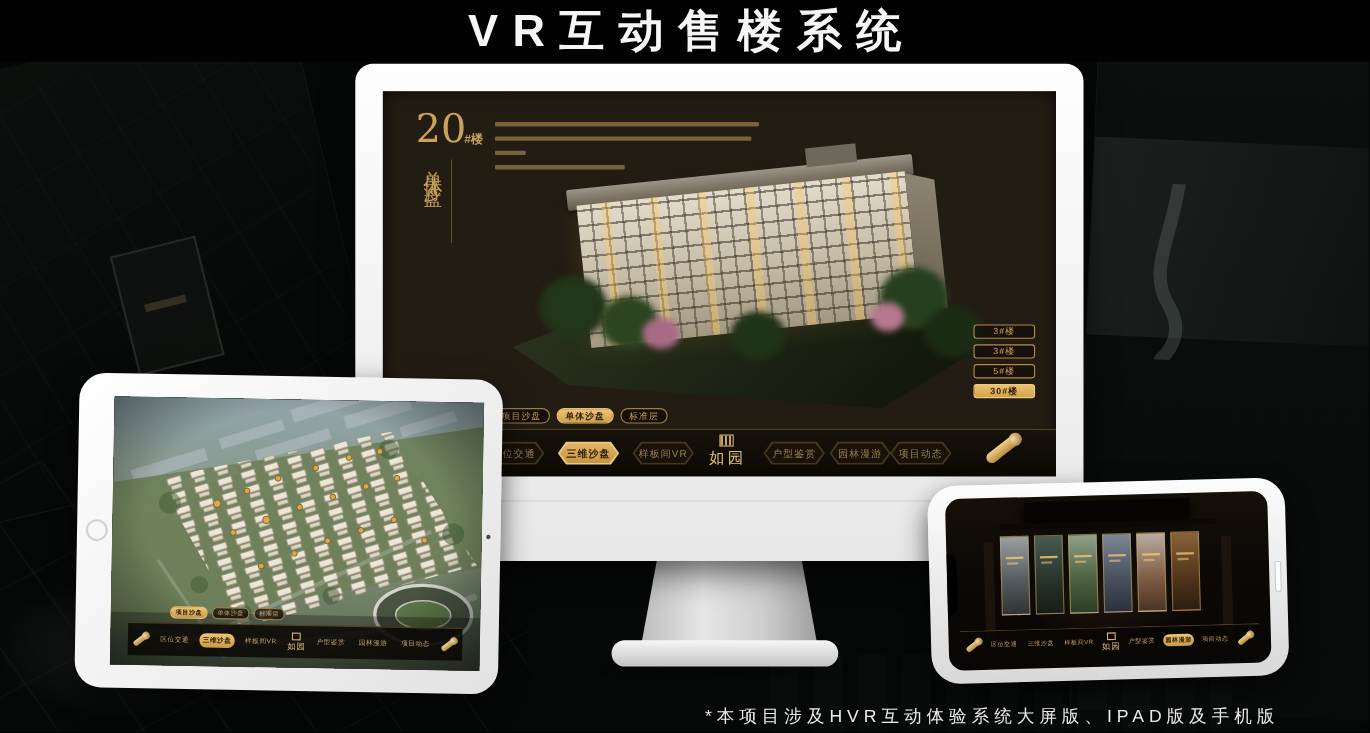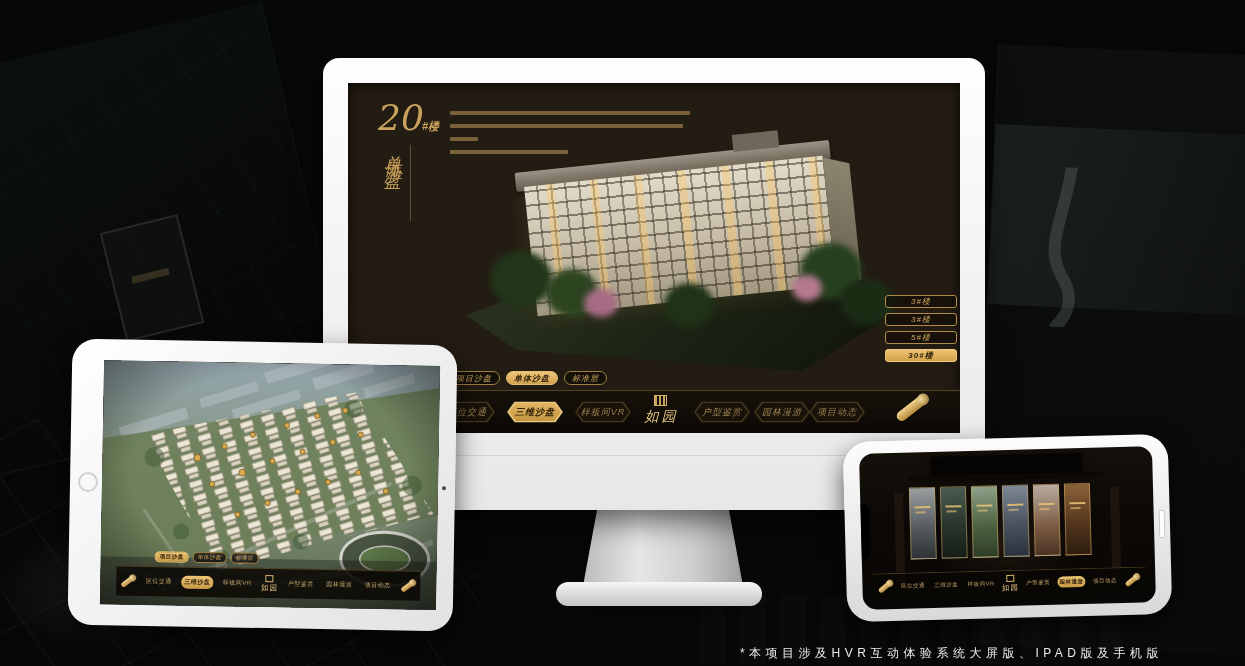--- a/index.html
+++ b/index.html
@@ -31,21 +31,21 @@
     background:repeating-linear-gradient(90deg,rgba(90,100,95,.05) 0 26px,transparent 26px 40px);}
 
   
   .banner{position:absolute;left:0;top:0;width:100%;height:56px;background:#020202;
     display:flex;align-items:center;justify-content:center;z-index:5;}
   .banner-title{color:#f6f6f6;font-size:41px;font-weight:bold;letter-spacing:13px;padding-left:13px;}
 
   
   .monitor{position:absolute;left:323px;top:58px;width:662px;height:452px;z-index:2;
     background:linear-gradient(#fefefe,#e7e7e7);border-radius:16px;
-    box-shadow:0 10px 30px rgba(0,0,0,.6);font-style:italic;}
+    box-shadow:0 10px 30px rgba(0,0,0,.6);}
   .monitor-seam{position:absolute;left:2px;right:2px;top:397px;height:1px;background:#d4d4d4;}
   .monitor-screen{position:absolute;left:25px;top:25px;width:612px;height:350px;overflow:hidden;
     background:#231c13;box-shadow:inset 0 0 14px rgba(0,0,0,.8);}
   .stand-neck{position:absolute;left:583px;top:508px;width:160px;height:78px;z-index:1;
     clip-path:polygon(9% 0,91% 0,100% 100%,0 100%);
     background:linear-gradient(90deg,#bcbcbc,#e6e6e6 35%,#cdcdcd 70%,#9f9f9f);}
   .stand-foot{position:absolute;left:556px;top:582px;width:206px;height:24px;border-radius:12px;z-index:1;
     background:linear-gradient(#f6f6f6,#c4c4c4);}
   .stand-shadow{position:absolute;left:540px;top:604px;width:240px;height:12px;z-index:0;
     background:radial-gradient(closest-side,rgba(0,0,0,.5),transparent);filter:blur(2px);}
@@ -85,21 +85,21 @@
   .t1{left:142px;top:168px;width:62px;height:56px;background:#223619;}
   .t2{left:198px;top:186px;width:52px;height:48px;background:#2c4420;}
   .t3{left:316px;top:200px;width:50px;height:44px;background:#1f3318;}
   .t4{left:452px;top:160px;width:62px;height:56px;background:#26401f;}
   .t5{left:492px;top:196px;width:54px;height:46px;background:#1b2c15;}
   .t6{left:236px;top:206px;width:34px;height:28px;background:#a76b85;}
   .t7{left:444px;top:192px;width:30px;height:26px;background:#b4798f;}
 
   
   .m-floorbtns{position:absolute;left:537px;top:212px;}
-  .fb{width:72px;height:13px;margin-bottom:5px;border:1px solid #b28c47;border-radius:3px;
+  .fb{width:56px;height:13px;margin-bottom:5px;border:1px solid #b28c47;border-radius:3px;
     background:rgba(18,13,7,.65);color:#cfa55c;font-size:8px;letter-spacing:1px;
     display:flex;align-items:center;justify-content:center;box-sizing:border-box;}
   .fb.active{background:linear-gradient(#ecc272,#d3a24c);color:#2d1f0b;font-weight:bold;border-color:#f0ca7e;}
 
   
   .m-tabs{position:absolute;left:100px;top:288px;display:flex;gap:6px;}
   .pill{height:14px;padding:0 7px;font-size:8px;letter-spacing:1px;color:#caa35e;
     border:1px solid #9f7f42;border-radius:8px;background:rgba(15,11,6,.72);
     display:flex;align-items:center;box-sizing:border-box;}
   .pill.active{background:linear-gradient(#efc478,#cfa050);color:#33230d;border-color:#e8bd6e;font-weight:bold;}
@@ -181,21 +181,21 @@
   .gc1{background:linear-gradient(#9aa0a0,#565c60 55%,#2e3234);}
   .gc2{background:linear-gradient(#4a5a50,#26322a 60%,#161d18);}
   .gc3{background:linear-gradient(#8fa08a,#4e6342 55%,#2e3d27);}
   .gc4{background:linear-gradient(#7d8894,#49525e 55%,#2b323c);}
   .gc5{background:linear-gradient(#b8aca0,#7c5a42 60%,#4a3324);}
   .gc6{background:linear-gradient(#8a6238,#54371d 55%,#2d1d0e);}
   .p-nav{left:10px;top:120px;width:273px;height:26px;padding:0 5px;box-sizing:border-box;border-radius:2px;}
   .p-nav .mini-item{font-size:5.5px;padding:2px 2px;}
 
   
-  .footnote{position:absolute;right:82px;bottom:4px;color:#ebebe8;font-size:12px;
+  .footnote{position:absolute;right:82px;bottom:4px;color:#ebebe8;font-size:16px;
     letter-spacing:4.5px;z-index:5;}
 </style>
 </head>
 <body>
 
 <div class="stage">
 
   <div class="bg-panel bg-left"></div>
   <div class="bg-panel bg-left-lines"></div>
   <div class="bg-panel bg-cert">
@@ -204,20 +204,23 @@
   <div class="bg-panel bg-right">
     <div class="bg-river-band"></div>
     <svg class="bg-river" viewBox="0 0 180 160">
       <path d="M60,0 C55,50 35,80 55,110 C70,132 60,150 50,160" fill="none" stroke="rgba(185,195,195,.22)" stroke-width="12" stroke-linecap="round"></path>
     </svg>
   </div>
   <div class="bg-panel bg-roads"></div>
   <div class="bg-panel bg-smoke"></div>
   <div class="bg-panel bg-bottom"></div>
 
+  <div class="banner">
+    <div class="banner-title">VR互动售楼系统</div>
+  </div>
 
   <div class="stand-shadow"></div>
   <div class="stand-neck"></div>
   <div class="stand-foot"></div>
   <div class="monitor">
     <div class="monitor-screen">
 
       <span class="m-num">20</span>
       <span class="m-suffix">#楼</span>
       <div class="m-vtitle">单体沙盘</div>

